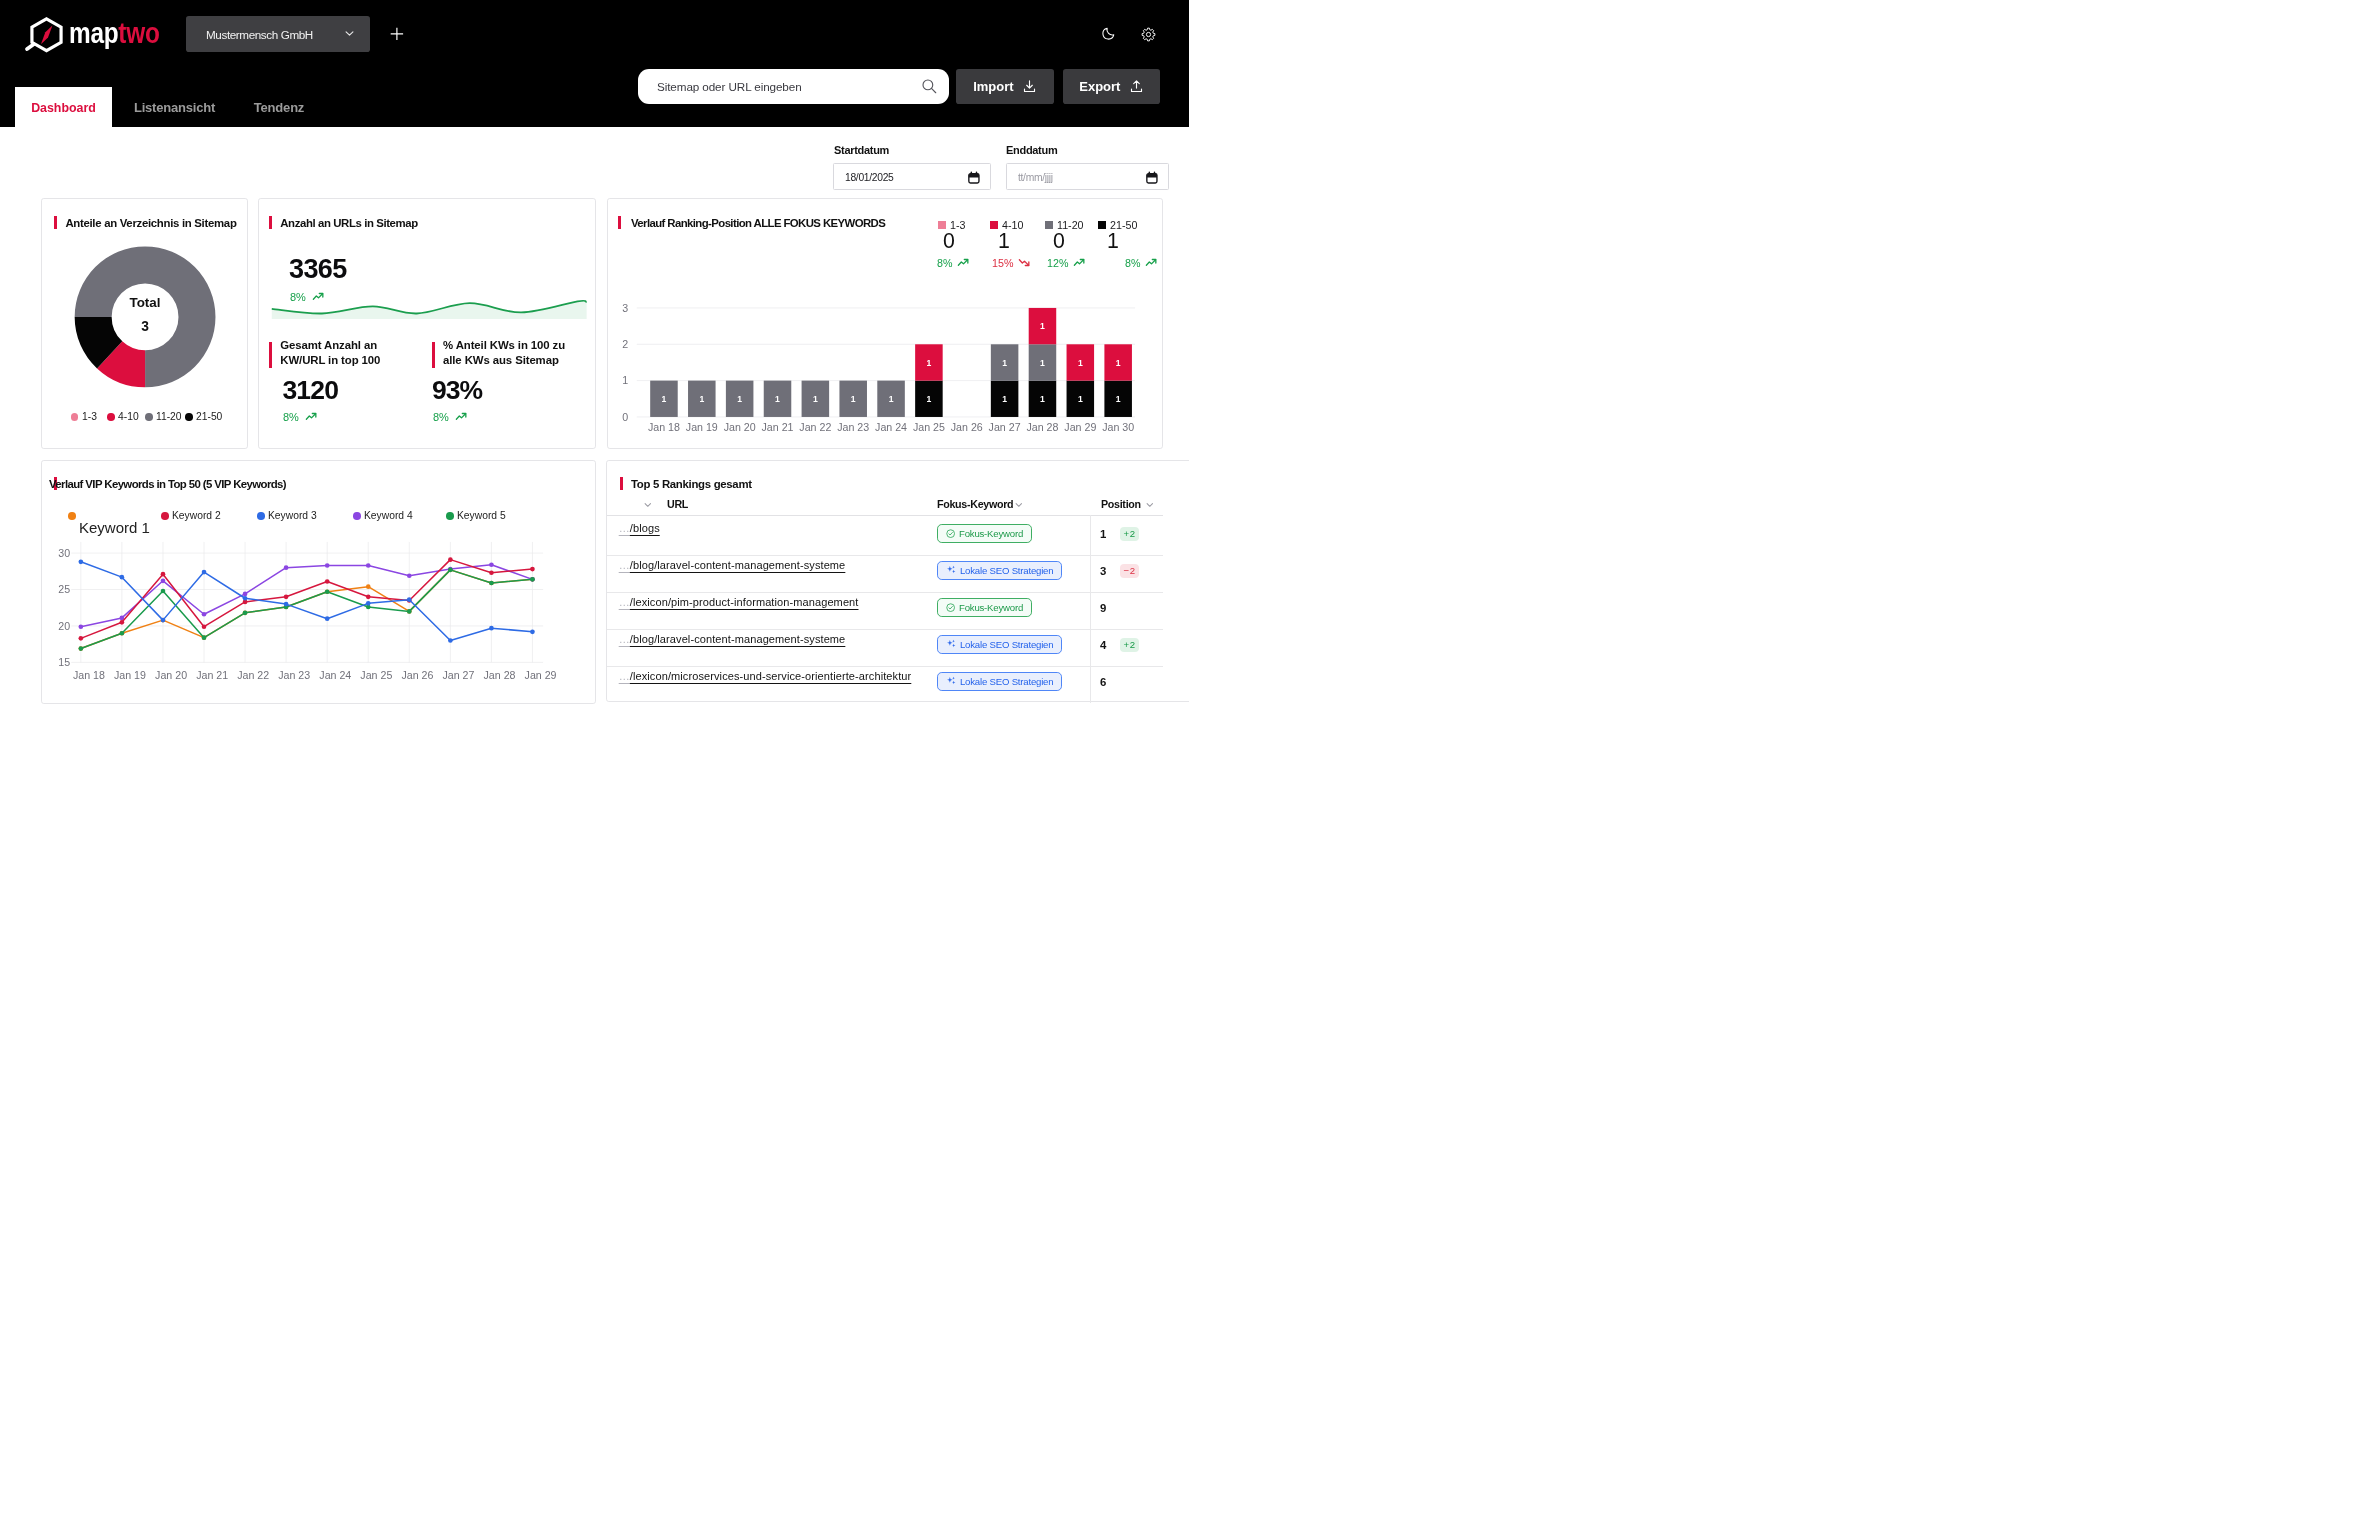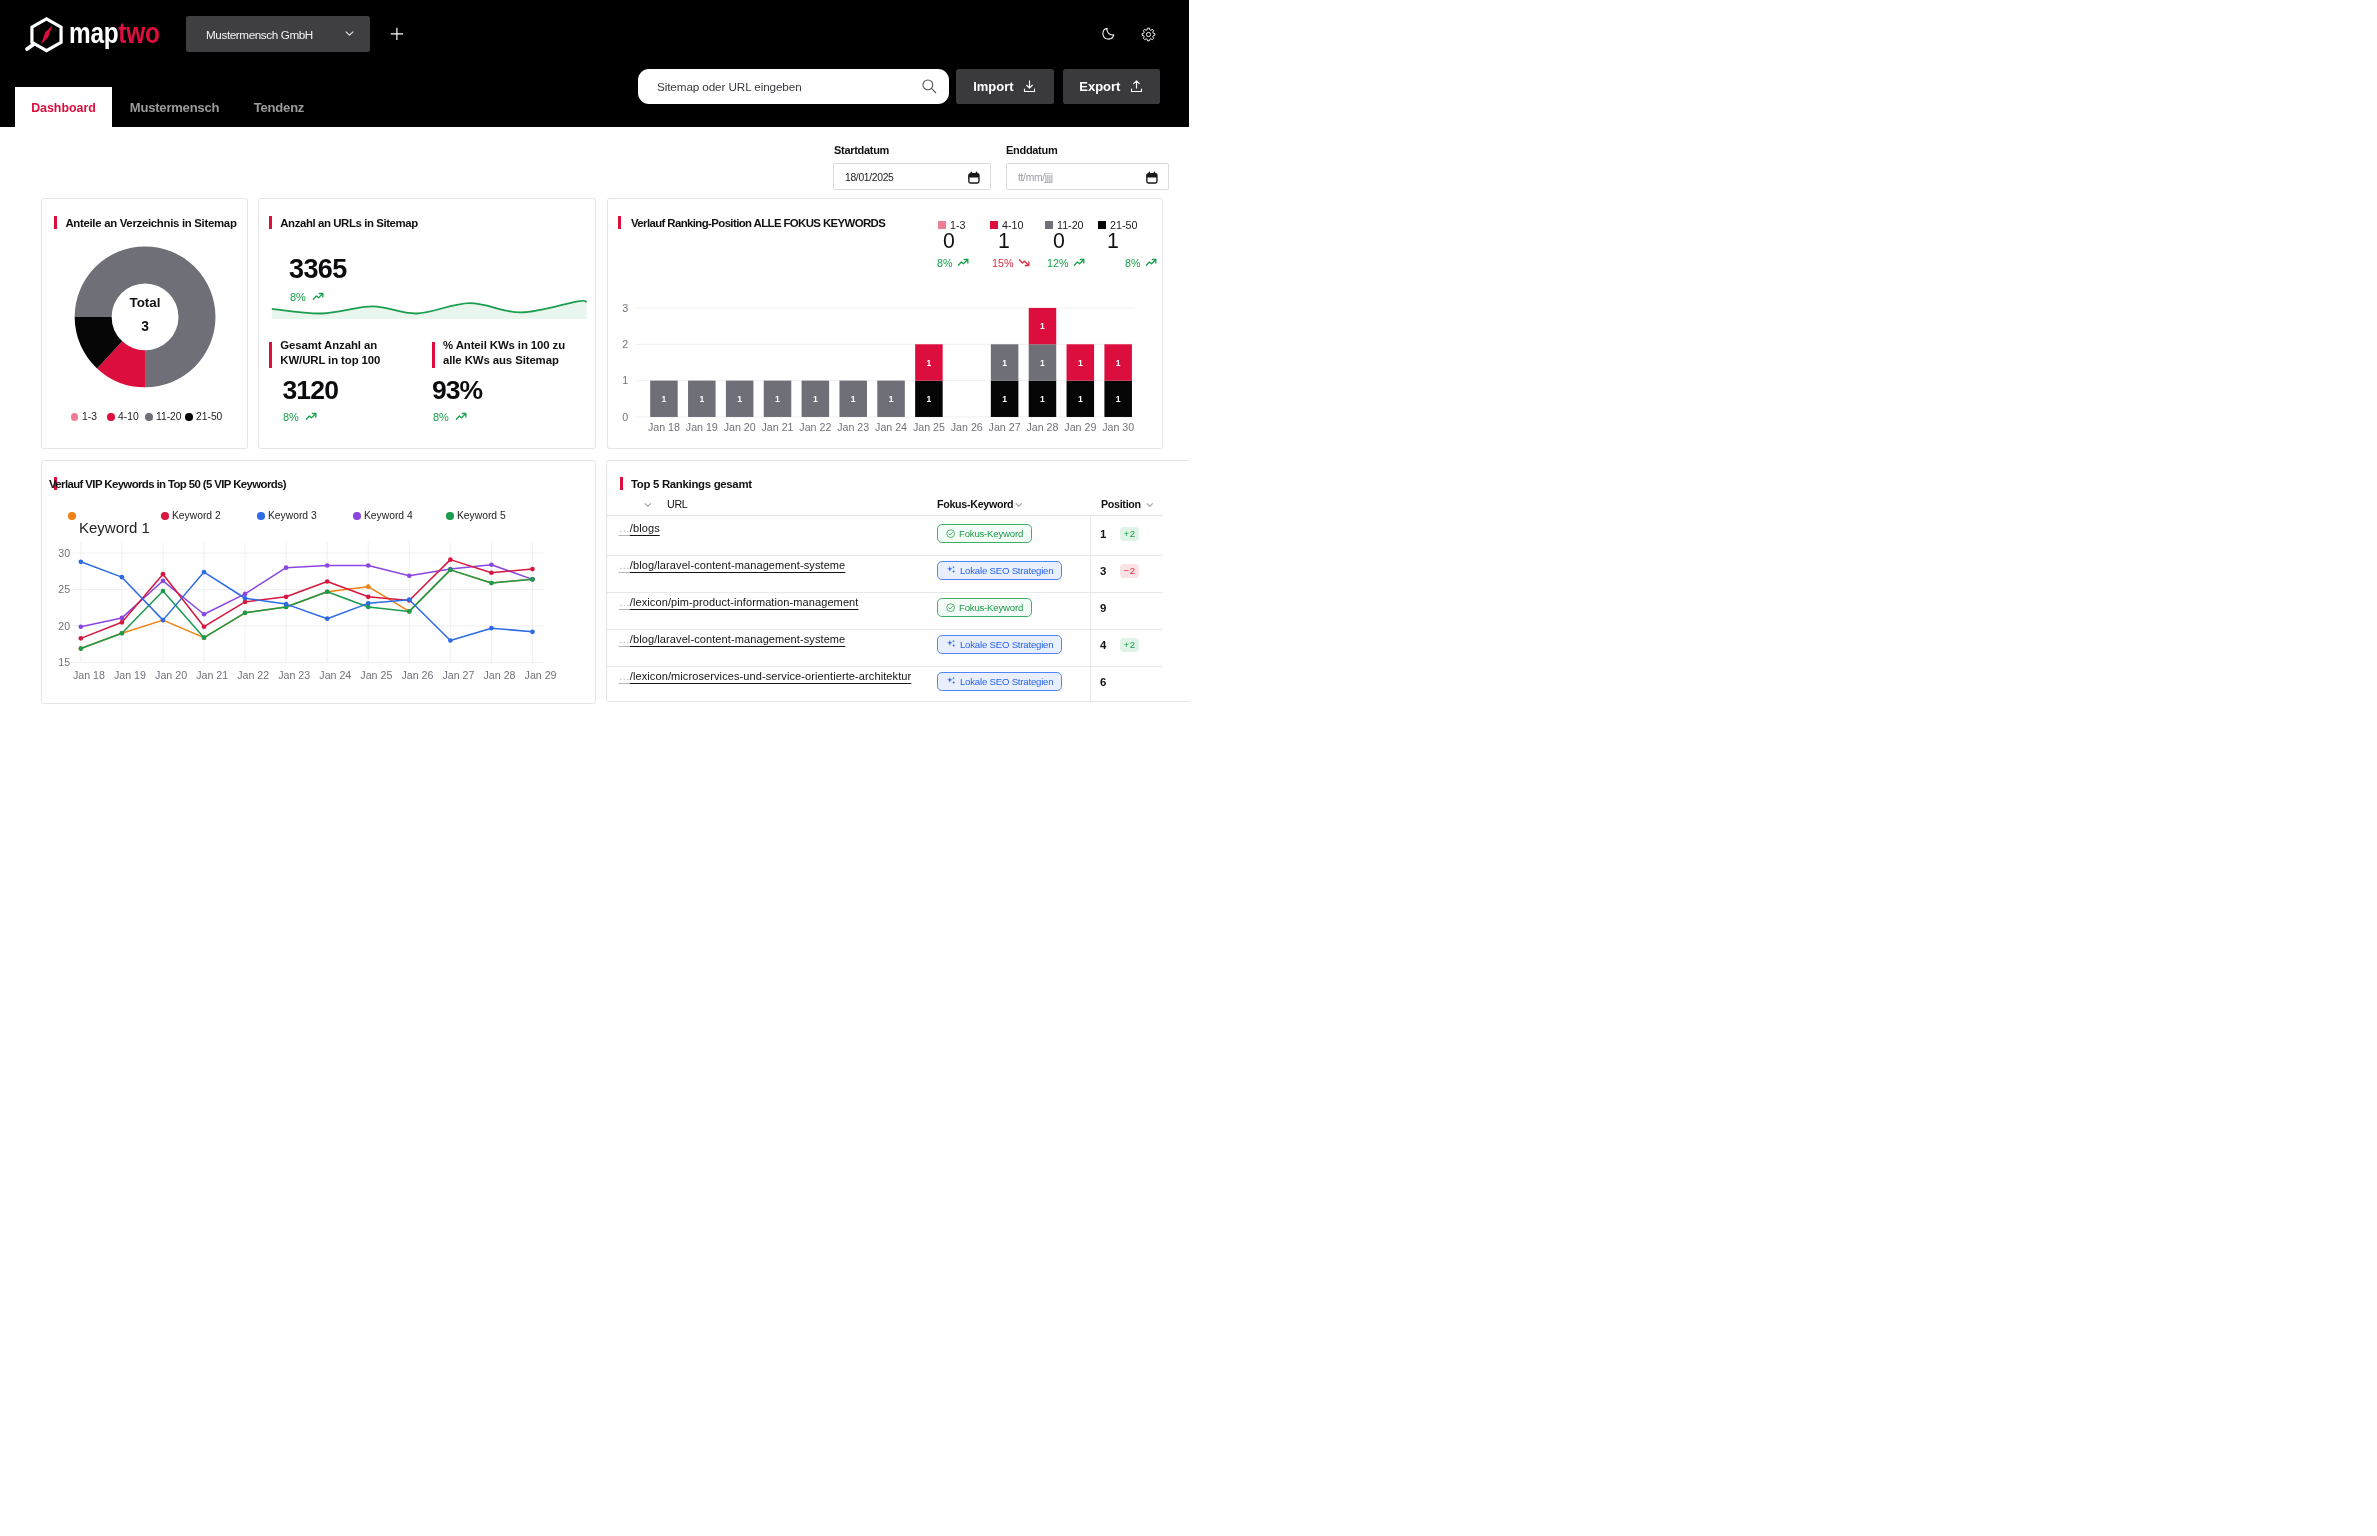--- a/index.html
+++ b/index.html
@@ -56,21 +56,21 @@
       <path d="M12 3v11M7.5 10L12 14.5 16.5 10" stroke="#fff" stroke-width="1.8" stroke-linecap="round" stroke-linejoin="round"></path>
       <path d="M4 16v4h16v-4" stroke="#fff" stroke-width="1.8" stroke-linecap="round" stroke-linejoin="round"></path>
     </svg></div>
 <div class="abs" style="left:1063px;top:69px;width:97px;height:35px;background:#3a3a3d;border-radius:2.8px;display:flex;align-items:center;justify-content:center;gap:8.3px;color:#fff;font-size:13px;font-weight:bold;">Export <svg width="15" height="15" viewBox="0 0 24 24" fill="none">
       <path d="M12 14.5V3M7.5 7.5L12 3l4.5 4.5" stroke="#fff" stroke-width="1.8" stroke-linecap="round" stroke-linejoin="round"></path>
       <path d="M4 16v4h16v-4" stroke="#fff" stroke-width="1.8" stroke-linecap="round" stroke-linejoin="round"></path>
     </svg></div>
 
 <div class="abs" style="left:15px;top:87px;width:97px;height:41px;background:#fff;"></div>
 <div class="abs" style="left:15px;top:87px;width:97px;height:41px;display:flex;align-items:center;justify-content:center;color:#dc0e3e;font-size:12.4px;font-weight:bold;">Dashboard</div>
-<div class="abs" style="left:132px;top:87px;width:85px;height:41px;display:flex;align-items:center;justify-content:center;color:#9b9b9b;font-size:13px;font-weight:bold;letter-spacing:-0.2px;">Mustermensch</div>
+<div class="abs" style="left:132px;top:87px;width:85px;height:41px;display:flex;align-items:center;justify-content:center;color:#9b9b9b;font-size:13px;font-weight:bold;letter-spacing:-0.2px;">Listenansicht</div>
 <div class="abs" style="left:252px;top:87px;width:54px;height:41px;display:flex;align-items:center;justify-content:center;color:#9b9b9b;font-size:13px;font-weight:bold;letter-spacing:-0.2px;">Tendenz</div>
 
 <div class="abs" style="left:834px;top:144px;font-size:11px;font-weight:bold;letter-spacing:-0.3px;color:#111;">Startdatum</div>
 <div class="abs" style="left:833px;top:163px;width:158px;height:27px;border:0.7px solid #d9d9de;border-radius:1.4px;background:#fff;display:flex;align-items:center;">
   <span style="margin-left:11px;margin-top:2.1px;font-size:10.3px;letter-spacing:-0.3px;color:#1b1b1f;">18/01/2025</span>
   <span style="position:absolute;right:9.6px;top:6.9px;">
       <svg width="13.8" height="13.8" viewBox="0 0 24 24" fill="none">
         <path d="M7.5 2.2V5.5M16.5 2.2V5.5" stroke="#17171b" stroke-width="2.6" stroke-linecap="round"></path>
         <rect x="3.2" y="4.6" width="17.6" height="16.2" rx="2.8" stroke="#17171b" stroke-width="2.4"></rect>
         <path d="M3.2 11.2V7.4a2.8 2.8 0 0 1 2.8-2.8h12a2.8 2.8 0 0 1 2.8 2.8v3.8z" fill="#17171b"></path>
@@ -340,21 +340,21 @@
       <circle cx="534.3" cy="201.7" r="3.4" fill="#2e6be5"></circle>
       <circle cx="594.1" cy="261.1" r="3.4" fill="#2e6be5"></circle>
       <circle cx="653.8" cy="243.1" r="3.4" fill="#2e6be5"></circle>
       <circle cx="713.5" cy="248.4" r="3.4" fill="#2e6be5"></circle>
     </svg>
 </div>
 
 <div class="card" style="left:606px;top:460px;width:612px;height:242px;">
   <div class="rbar" style="left:12.5px;top:16px;height:13px;"></div>
   <div class="ctitle" style="left:24px;top:17px;">Top 5 Rankings gesamt</div>
-  <div style="position:absolute;left:12px;top:37px;font-size:10.7px;font-weight:normal;letter-spacing:-0.3px;color:#111;padding-left:48px;">URL</div>
+  <div style="position:absolute;left:12px;top:37px;font-size:10.7px;font-weight:bold;letter-spacing:-0.3px;color:#111;padding-left:48px;">URL</div>
   <div style="position:absolute;left:36px;top:39px;">
       <svg width="9.6" height="9.6" viewBox="0 0 16 16" fill="none">
         <path d="M3.5 6l4.5 4.5L12.5 6" stroke="#9a9aa2" stroke-width="1.7" stroke-linecap="round" stroke-linejoin="round"></path>
       </svg>
     </div>
   <div style="position:absolute;left:330px;top:37px;font-size:10.7px;font-weight:bold;letter-spacing:-0.3px;color:#111;">Fokus-Keyword</div>
   <div style="position:absolute;left:407px;top:39px;">
       <svg width="9.6" height="9.6" viewBox="0 0 16 16" fill="none">
         <path d="M3.5 6l4.5 4.5L12.5 6" stroke="#9a9aa2" stroke-width="1.7" stroke-linecap="round" stroke-linejoin="round"></path>
       </svg>

